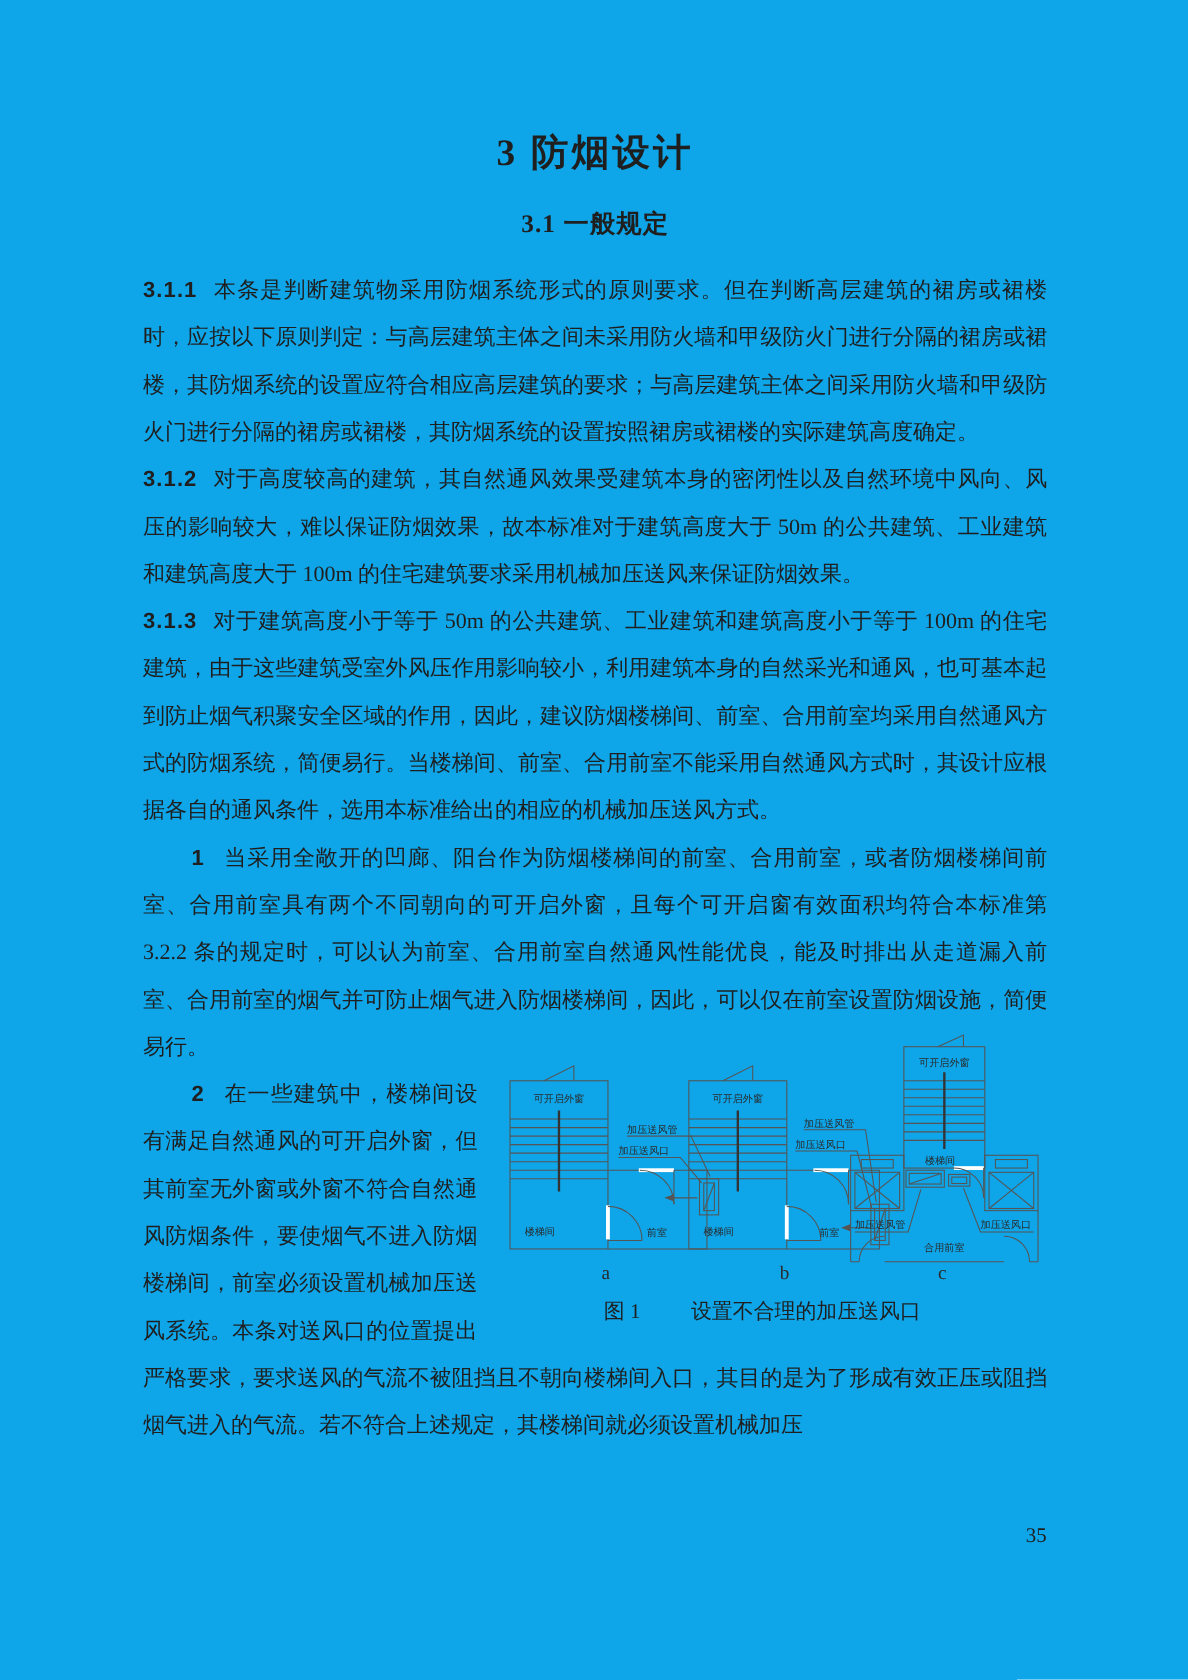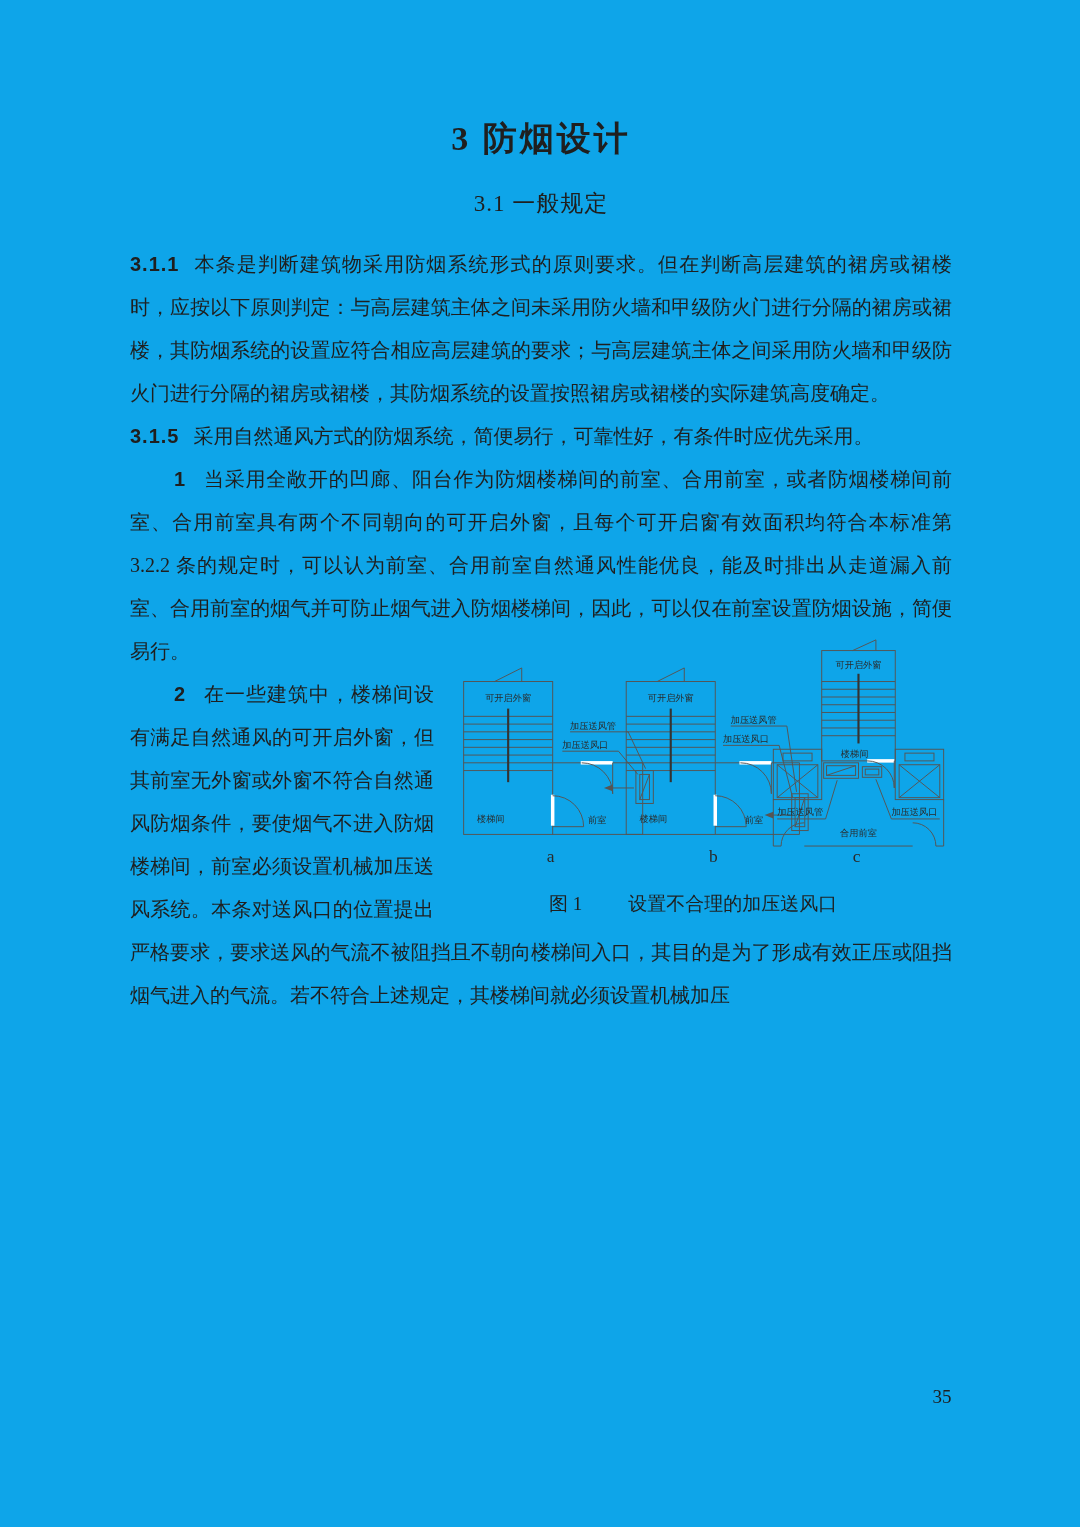--- a/index.html
+++ b/index.html
@@ -21,21 +21,21 @@
     margin:0 0 26px 0;
     text-align:center;
     font-size:34px;
     font-weight:bold;
     letter-spacing:3px;
   }
   h2.sec-title{
     margin:0 0 24px 0;
     text-align:center;
     font-size:23px;
-    font-weight:normal;
+    font-weight:bold;
     letter-spacing:1px;
   }
   p.para{
     margin:0;
     font-size:20px;
     line-height:43px;
     text-align:justify;
     text-justify:inter-ideograph;
   }
   .clause-num{
@@ -52,21 +52,21 @@
   }
   .fig-wrap{  }
   figure.fig{
     float:right;
     width:518px;
     margin:-36px 0 2px 0;
     padding:0;
   }
   figure.fig svg{display:block;}
   figcaption.fig-cap{
-    margin-top:14px;
+    margin-top:1px;
     text-align:center;
     font-size:19px;
     color:#1f1f1f;
   }
   .cap-gap{display:inline-block;width:46px;}
   .page-number{
     position:absolute;
     left:912px;top:1386px;
     width:60px;
     font-size:19px;
@@ -92,23 +92,24 @@
 <body>
 
 <div class="page">
   <div class="content">
 
     <h1 class="doc-title">3 防烟设计</h1>
     <h2 class="sec-title">3.1 一般规定</h2>
 
     <p class="para"><span class="clause-num">3.1.1</span><span>本条是判断建筑物采用防烟系统形式的原则要求。但在判断高层建筑的裙房或裙楼时，应按以下原则判定：与高层建筑主体之间未采用防火墙和甲级防火门进行分隔的裙房或裙楼，其防烟系统的设置应符合相应高层建筑的要求；与高层建筑主体之间采用防火墙和甲级防火门进行分隔的裙房或裙楼，其防烟系统的设置按照裙房或裙楼的实际建筑高度确定。</span></p>
 
-
-
-    <p class="para"><span class="clause-num">3.1.5</span><span>采用自然通风方式的防烟系统，简便易行，可靠性好，有条件时应优先采用。</span></p>
+    <p class="para"><span class="clause-num">3.1.2</span><span>对于高度较高的建筑，其自然通风效果受建筑本身的密闭性以及自然环境中风向、风压的影响较大，难以保证防烟效果，故本标准对于建筑高度大于 50m 的公共建筑、工业建筑和建筑高度大于 100m 的住宅建筑要求采用机械加压送风来保证防烟效果。</span></p>
+
+    <p class="para"><span class="clause-num">3.1.3</span><span>对于建筑高度小于等于 50m 的公共建筑、工业建筑和建筑高度小于等于 100m 的住宅建筑，由于这些建筑受室外风压作用影响较小，利用建筑本身的自然采光和通风，也可基本起到防止烟气积聚安全区域的作用，因此，建议防烟楼梯间、前室、合用前室均采用自然通风方式的防烟系统，简便易行。当楼梯间、前室、合用前室不能采用自然通风方式时，其设计应根据各自的通风条件，选用本标准给出的相应的机械加压送风方式。</span></p>
+
 
     <p class="para"><span class="item-num">1</span><span>当采用全敞开的凹廊、阳台作为防烟楼梯间的前室、合用前室，或者防烟楼梯间前室、合用前室具有两个不同朝向的可开启外窗，且每个可开启窗有效面积均符合本标准第 3.2.2 条的规定时，可以认为前室、合用前室自然通风性能优良，能及时排出从走道漏入前室、合用前室的烟气并可防止烟气进入防烟楼梯间，因此，可以仅在前室设置防烟设施，简便易行。</span></p>
 
     <div class="fig-wrap">
 
       <figure class="fig">
         <svg width="518" height="240" viewBox="0 0 518 248">
 
           <g transform="translate(4,16)">
             <rect class="ln" x="18" y="30" width="92" height="158"></rect>

